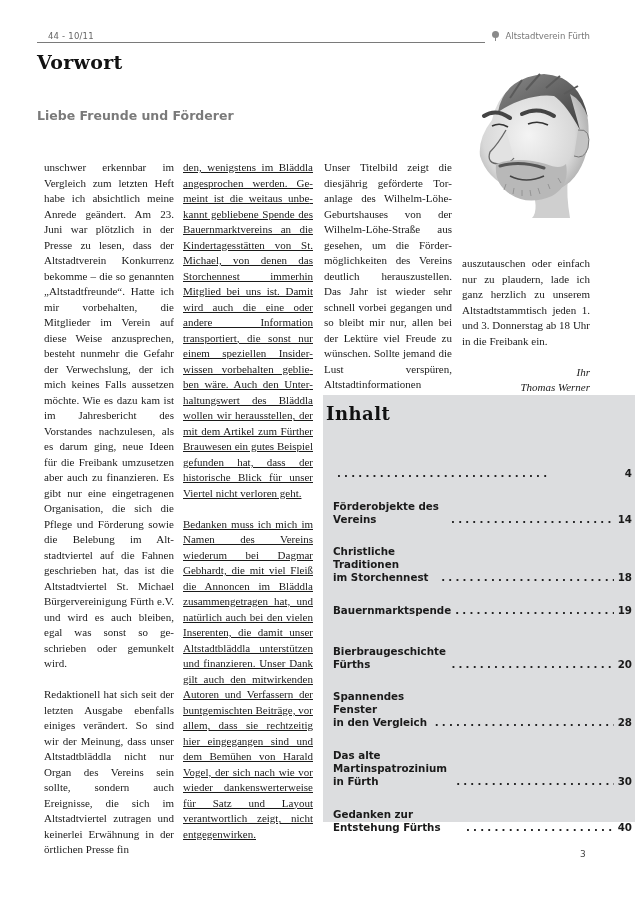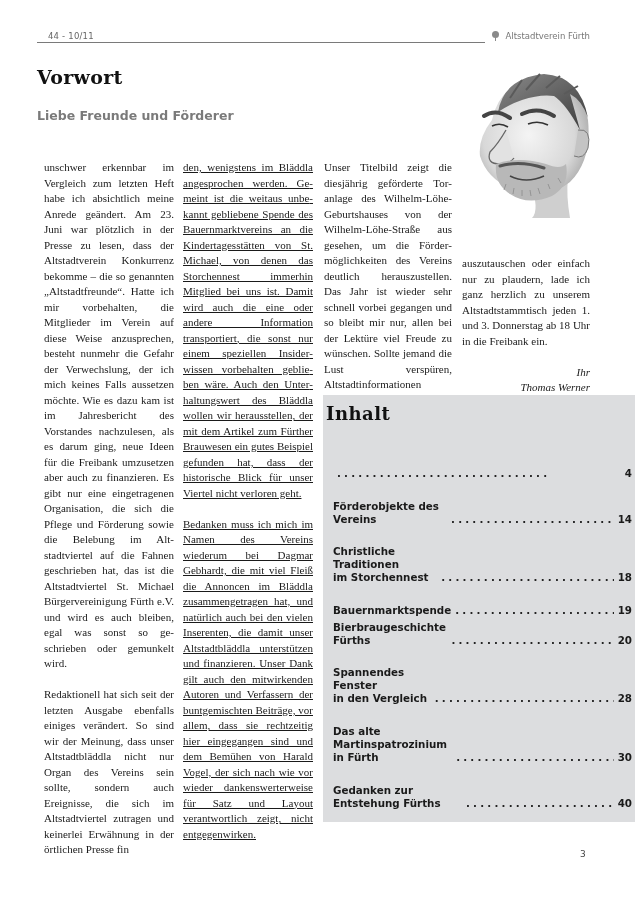--- a/index.html
+++ b/index.html
@@ -5,21 +5,21 @@
   * { box-sizing: border-box; margin: 0; padding: 0; }
   html, body { width: 635px; height: 897px; background: #ffffff; overflow: hidden; }
   body { position: relative; font-family: "Liberation Serif", "DejaVu Serif", serif; color: #1a1a1a; }
   .header-bar { position: absolute; left: 37px; top: 42px; width: 448px; height: 1px; background: #7a7a7a; }
   .header-left { position: absolute; left: 37px; top: 31px; font-family: "DejaVu Sans", sans-serif; font-size: 8.5px; color: #666; letter-spacing: 0.2px; margin-left: 11px; }
   .header-right { position: absolute; right: 45px; top: 31px; font-family: "DejaVu Sans", sans-serif; font-size: 8.5px; color: #777; display: flex; align-items: center; gap: 7px; }
   .logo { width: 7px; height: 10px; position: relative; }
   .logo::before { content: ""; position: absolute; left: 0; top: 0; width: 7px; height: 7px; border-radius: 50%; background: #8a8a8a; }
   .logo::after { content: ""; position: absolute; left: 3px; top: 6px; width: 1px; height: 4px; background: #8a8a8a; }
 
-  .title { position: absolute; left: 37px; top: 66px; font-family: "DejaVu Serif", serif; font-weight: bold; font-size: 19px; color: #111; letter-spacing: 0.3px; }
+  .title { position: absolute; left: 37px; top: 51px; font-family: "DejaVu Serif", serif; font-weight: bold; font-size: 19px; color: #111; letter-spacing: 0.3px; }
   .subtitle { position: absolute; left: 37px; top: 109px; font-family: "DejaVu Sans", sans-serif; font-weight: bold; font-size: 12.5px; line-height: 14px; color: #7a7a7a; }
 
   .col { position: absolute; font-size: 11px; line-height: 15.5px; text-align: justify; hyphens: manual; color: #1a1a1a; }
   .col p { margin-bottom: 15.5px; }
   .col p:last-child { margin-bottom: 0; }
   .col1 { left: 44px; top: 160px; width: 130px; }
   .col2 { left: 183px; top: 160px; width: 130px; text-decoration: underline; }
   .col3 { left: 324px; top: 160px; width: 128px; }
   .col4 { left: 462px; top: 256px; width: 128px; }
   .sign { text-align: right; font-style: italic; }
@@ -131,21 +131,21 @@
         <span class="toc-dots">..............................</span>
         <span class="toc-page">18</span>
       </div>
       <div class="toc-item" style="margin-top: 20px;">
         <div class="toc-lines toc-text">
           <span>Bauernmarktspende</span>
         </div>
         <span class="toc-dots">..............................</span>
         <span class="toc-page">19</span>
       </div>
-      <div class="toc-item" style="margin-top: 4px;">
+      <div class="toc-item" style="margin-top: 28px;">
         <div class="toc-lines toc-text">
           <span>Bierbraugeschichte Fürths</span>
         </div>
         <span class="toc-dots">..............................</span>
         <span class="toc-page">20</span>
       </div>
       <div class="toc-item" style="margin-top: 19px;">
         <div class="toc-lines toc-text">
           <span>Spannendes Fenster</span>
           <span>in den Vergleich</span>

